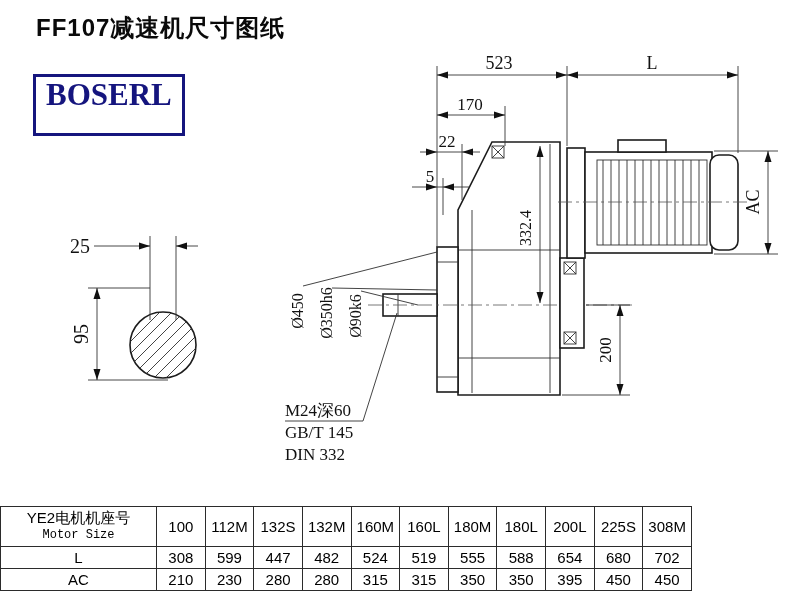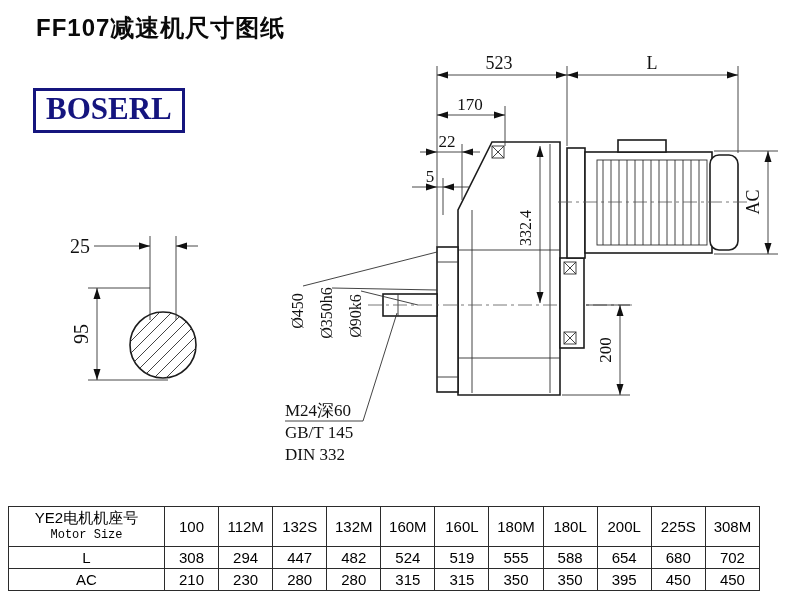--- a/index.html
+++ b/index.html
@@ -1,31 +1,31 @@
 <!DOCTYPE html>
 <html><head>
 <meta charset="utf-8">
 <style>
   * { margin:0; padding:0; box-sizing:border-box; }
   html,body { width:800px; height:614px; }
   body { position:relative; background:#ffffff; font-family:"Liberation Sans",sans-serif; overflow:hidden; color:#000; }
 
   .title { position:absolute; left:36px; top:12px; font-size:24px; font-weight:bold; color:#0a0a0a; letter-spacing:1px; }
-  .logo  { position:absolute; left:33px; top:88px; border:3px solid #15157e; color:#15157e;
-           font-family:"Liberation Serif",serif; font-size:31px; font-weight:bold; padding:0 10px 3px 10px; background:#fff; }
+  .logo  { position:absolute; left:33px; top:74px; border:3px solid #15157e; color:#15157e;
+           font-family:"Liberation Serif",serif; font-size:31px; font-weight:bold; padding:0 10px 20px 10px; background:#fff; }
 
   svg.drawing { position:absolute; left:0; top:0; }
   .ol   { stroke:#1c1c1c; stroke-width:1.6; fill:#ffffff; }
   .thin { stroke:#2f2f2f; stroke-width:0.9; fill:none; }
   .dimline { stroke:#333333; stroke-width:0.9; fill:none; }
   .cl   { stroke:#555555; stroke-width:0.8; fill:none; stroke-dasharray:14 4 3 4; }
   .arr  { fill:#111111; stroke:none; }
   .dim  { font-family:"Liberation Serif",serif; fill:#111111; }
 
-  table.spec { position:absolute; left:8px; top:506px; width:752px; border-collapse:collapse; table-layout:fixed; font-size:15px; }
+  table.spec { position:absolute; left:0; top:506px; width:692px; border-collapse:collapse; table-layout:fixed; font-size:15px; }
   .spec td { border:1px solid #2b2b2b; text-align:center; padding:1px 0; background:#fff; }
   .spec tr.head td { height:40px; }
   .spec tr.datarow td { height:22px; }
   .head-cn { font-size:15px; line-height:18px; }
   .head-en { font-family:"Liberation Mono",monospace; font-size:12px; line-height:17px; }
 </style>
 </head>
 <body>
 
 <svg class="drawing" width="800" height="505" viewBox="0 0 800 505">
@@ -216,21 +216,21 @@
       <td>160L</td>
       <td>180M</td>
       <td>180L</td>
       <td>200L</td>
       <td>225S</td>
       <td>308M</td>
     </tr>
     <tr class="datarow">
       <td>L</td>
       <td>308</td>
-      <td>294</td>
+      <td>599</td>
       <td>447</td>
       <td>482</td>
       <td>524</td>
       <td>519</td>
       <td>555</td>
       <td>588</td>
       <td>654</td>
       <td>680</td>
       <td>702</td>
     </tr>

